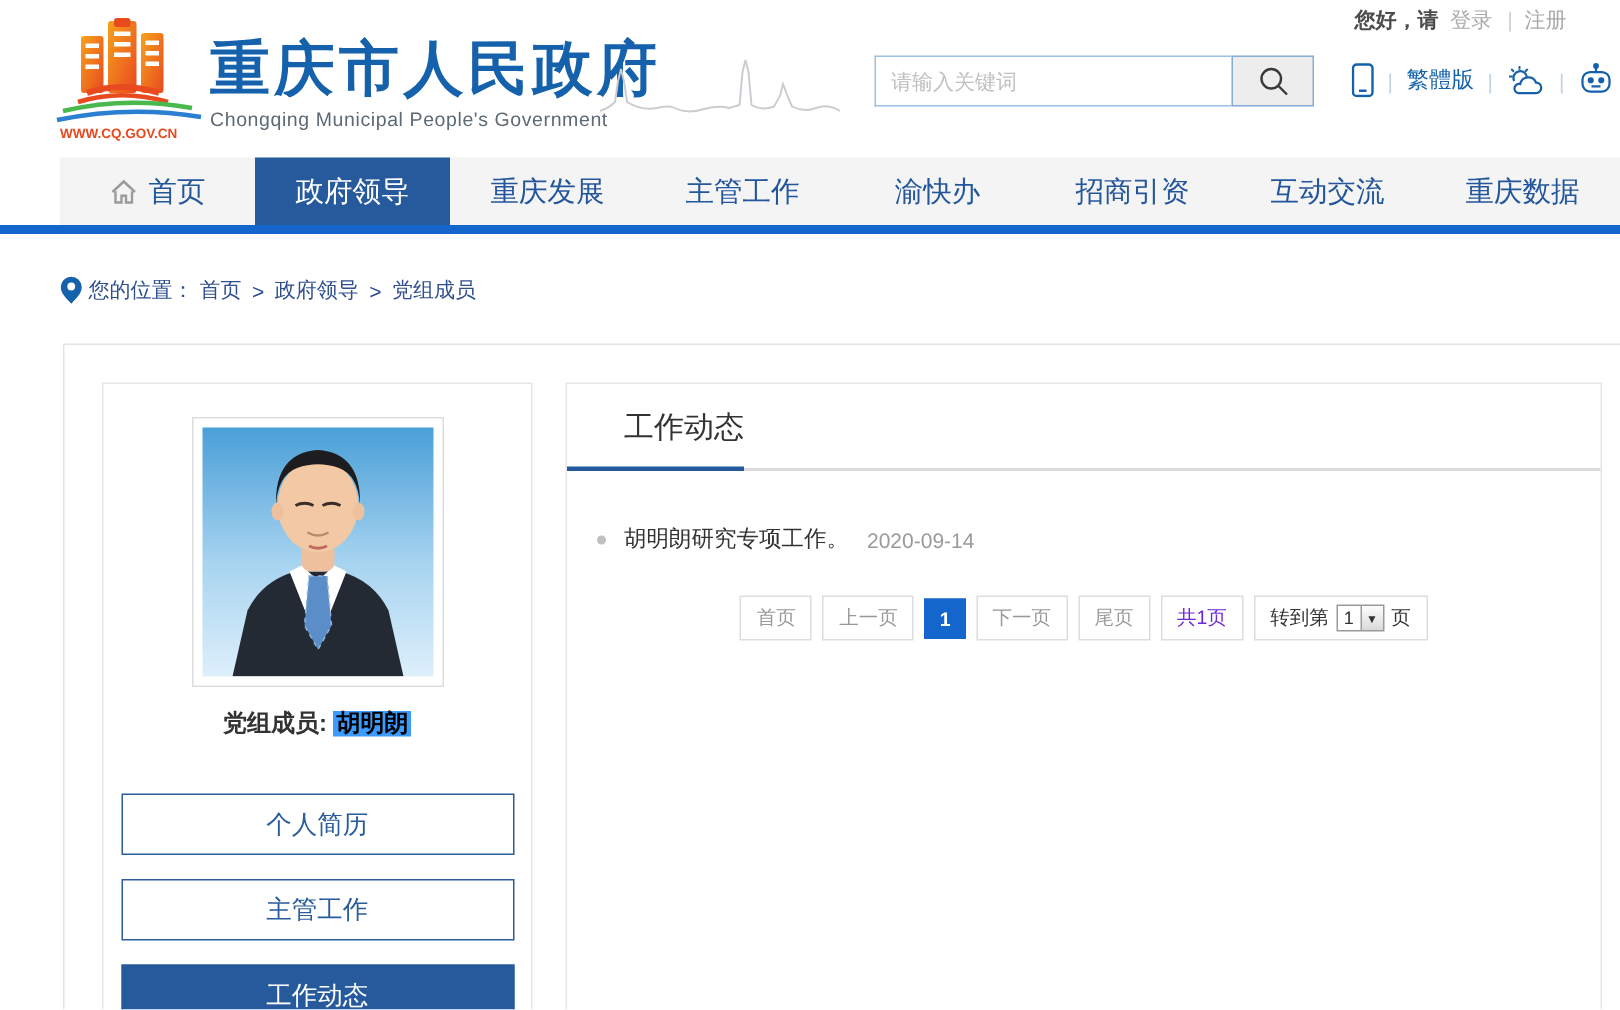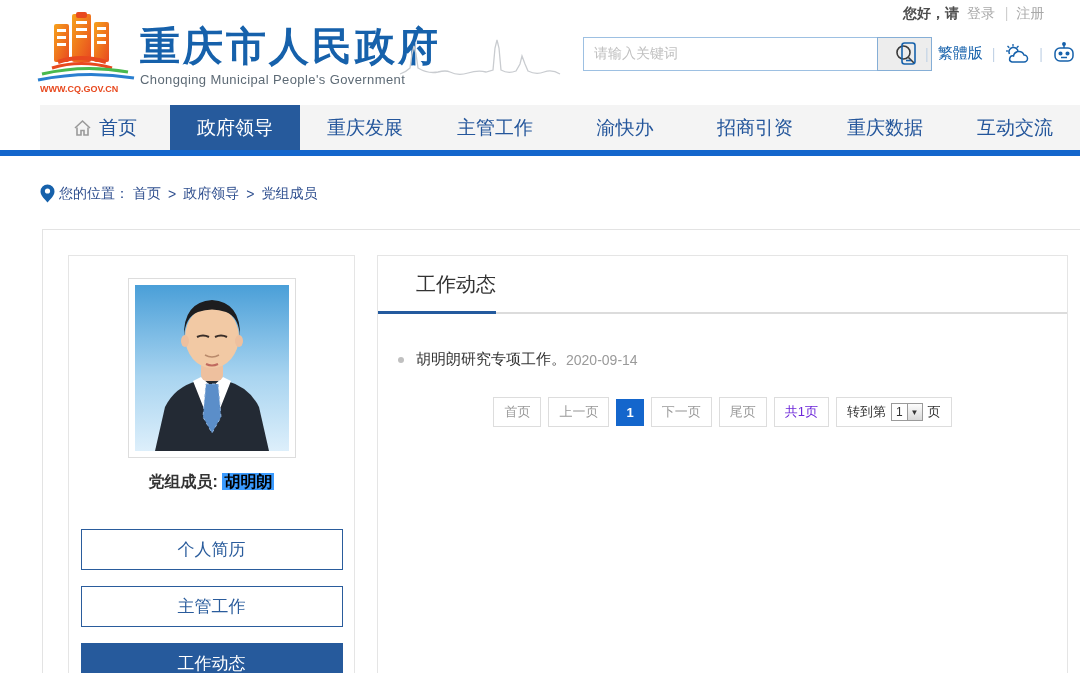--- a/index.html
+++ b/index.html
@@ -15,21 +15,21 @@
 
   
   .logo-icon { position:absolute; left:36px; top:12px; }
   .logo-text { position:absolute; left:140px; top:26px; }
   .logo-title { font-size:40px; font-weight:bold; color:#1661ab; letter-spacing:3px; line-height:1; }
   .logo-sub { font-size:13px; color:#5d6a75; margin-top:6px; letter-spacing:0.4px; }
   .skyline { position:absolute; left:398px; top:34px; color:#c9ccd0; }
 
   
   .search { position:absolute; left:583px; top:37px; display:flex; }
-  .search input { width:294px; height:34px; border:1px solid #9dc0e2; border-right:none; padding:0 10px; font-size:14px; color:#333; outline:none; font-family:Liberation Serif, serif; }
+  .search input { width:238px; height:34px; border:1px solid #9dc0e2; border-right:none; padding:0 10px; font-size:14px; color:#333; outline:none; font-family:Liberation Sans, sans-serif; }
   .search input::placeholder { color:#c0c0c0; }
   .search .btn { width:55px; height:34px; background:#ededed; border:1px solid #85aed6; display:flex; align-items:center; justify-content:center; cursor:pointer; }
 
   
   .quick { position:absolute; left:901px; top:42px; display:flex; align-items:center; gap:9px; color:#1661ab; font-size:15px; }
   .quick .sep { color:#c3d3e6; font-size:14px; }
   .quick .txt { color:#1661ab; cursor:pointer; }
 
   
   .nav { position:absolute; left:40px; top:105px; width:1040px; height:45px; background:#f4f4f4; display:flex; }
@@ -56,21 +56,21 @@
   .side-btn.active { background:#265a9c; color:#fff; border-color:#265a9c; }
 
   
   .main-card { position:absolute; left:377px; top:255px; width:691px; height:440px; border:1px solid #e5e5e5; background:#fff; }
   .main-head { position:relative; height:58px; border-bottom:2px solid #dcdcdc; }
   .main-title { position:absolute; left:38px; bottom:14px; font-size:20px; color:#333; }
   .head-accent { position:absolute; left:0; bottom:-2px; width:118px; height:3px; background:#235a9e; }
   .article { display:flex; align-items:center; margin:36px 0 0 20px; font-size:15px; }
   .bullet { width:6px; height:6px; border-radius:50%; background:#c0c0c0; margin-right:12px; }
   .article a { color:#333; text-decoration:none; cursor:pointer; }
-  .article .date { color:#9a9a9a; font-size:14px;text-align:center; }
+  .article .date { color:#9a9a9a; margin-left:12px; font-size:14px;text-align:center; }
   .pager { margin-top:28px; display:flex; justify-content:center; align-items:center; gap:7px; font-size:13px; }
   .pg { border:1px solid #ddd; background:#fff; padding:5px 10px; color:#999; cursor:pointer; white-space:nowrap; }
   .pg.cur { background:#1466cc; border-color:#1466cc; color:#fff; padding:5px 9px; font-weight:bold; }
   .pg.total { color:#6d28d9; }
   .pg.goto { color:#333; display:flex; align-items:flex-end; gap:5px; }
   .mini-select { display:inline-flex; align-items:stretch; border:1px solid #9a9a9a; background:#fff; height:18px; cursor:pointer; }
   .mini-select .val { padding:0 4px; font-size:12px; line-height:16px; color:#333; }
   .mini-select .arrow { width:15px; background:linear-gradient(#fdfdfd,#d9d9d9); border-left:1px solid #9a9a9a; display:flex; align-items:center; justify-content:center; font-size:8px; color:#333; }
 </style>
 </head>
@@ -183,24 +183,24 @@
     <div class="nav-item">
         <span>主管工作</span>
       </div>
     <div class="nav-item">
         <span>渝快办</span>
       </div>
     <div class="nav-item">
         <span>招商引资</span>
       </div>
     <div class="nav-item">
+        <span>互动交流</span>
+      </div>
+    <div class="nav-item">
         <span>重庆数据</span>
-      </div>
-    <div class="nav-item">
-        <span>互动交流</span>
       </div>
   </div>
   <div class="blue-bar"></div>
 
   <div class="crumb">
     <svg width="15" height="19" viewBox="0 0 15 19">
       <path d="M7.5,0.5 a7,7 0 0 1 7,7 c0,4.5 -5,8.5 -7,11 c-2,-2.5 -7,-6.5 -7,-11 a7,7 0 0 1 7,-7 z" fill="#1661ab"></path>
       <circle cx="7.5" cy="7" r="2.6" fill="#fff"></circle>
     </svg>
     <span>您的位置：</span>

